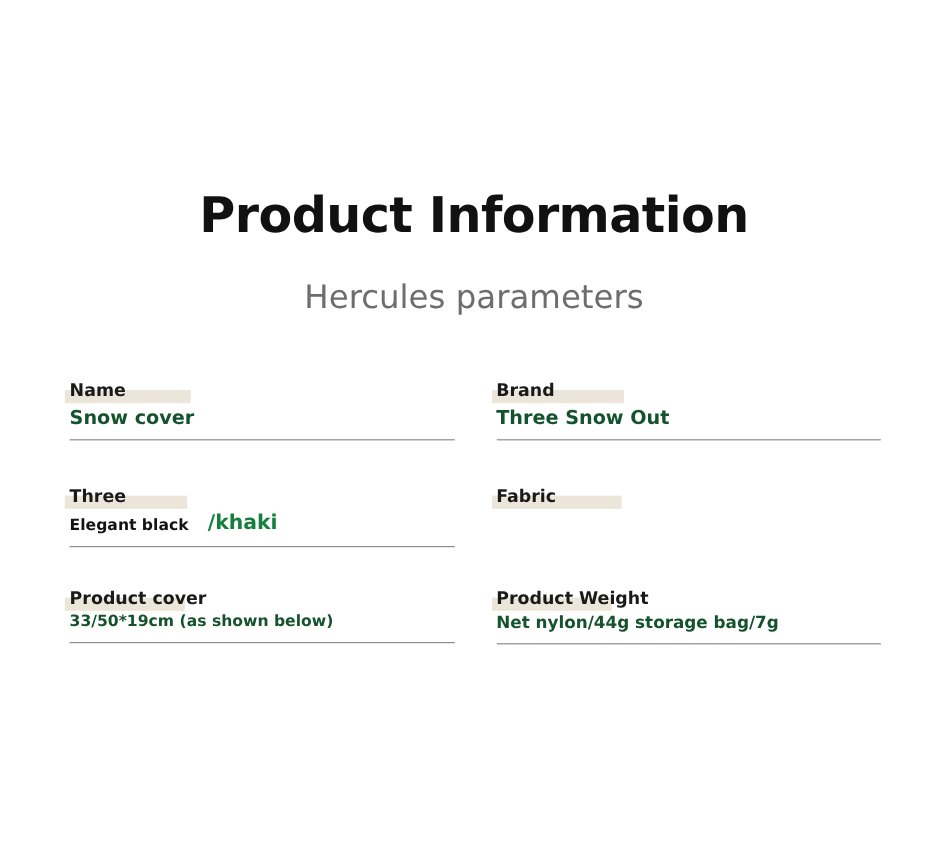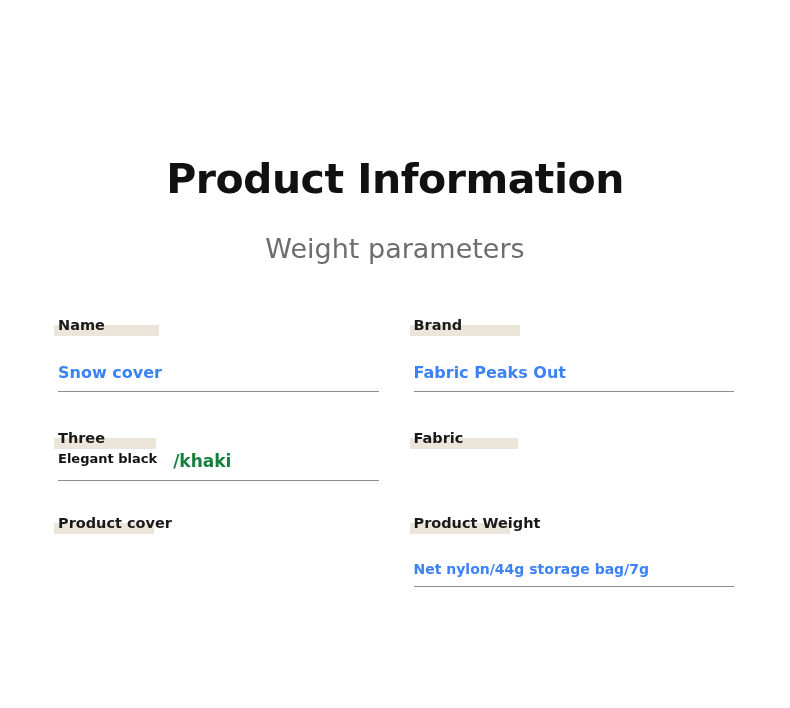--- a/index.html
+++ b/index.html
@@ -77,35 +77,34 @@
     position: relative;
     z-index: 1;
     font-size: 14.5px;
     font-weight: bold;
     color: #1a1a1a;
     white-space: nowrap;
   }
   .spec-value {
     font-size: 16px;
     font-weight: bold;
-    color: #3b82f6;
+    color: #14532d;
     padding-bottom: 9px;
     border-bottom: 1.4px solid #8d8d8d;
     white-space: nowrap;
-    margin-top: 25px;
   }
   .spec-value.small {
     font-size: 13px;
   }
   .spec-value.mid {
     font-size: 14px;
   }
   .color-value {
     display: flex;
-    align-items: flex-start;
+    align-items: flex-end;
     padding-bottom: 9px;
     border-bottom: 1.4px solid #8d8d8d;
   }
   .color-a {
     font-size: 13px;
     font-weight: bold;
     color: #131313;
     white-space: nowrap;
   }
   .color-b {
@@ -121,38 +120,38 @@
 
   .r2 .spec-cell.right .spec-label,
   .r3 .spec-cell.right .spec-label { font-size: 14.5px; }
 </style>
 </head>
 <body>
 
 <div class="page">
 
   <div class="title">Product Information</div>
-  <div class="subtitle">Weight parameters</div>
+  <div class="subtitle">Hercules parameters</div>
 
   <div class="spec-grid">
 
     <div class="spec-row r1">
       <div class="spec-cell left">
         <div class="label-wrap">
           <span class="label-hl" style="width:105px;"></span>
           <span class="spec-label">Name</span>
         </div>
         <div class="spec-value">Snow cover</div>
       </div>
       <div class="spec-cell right">
         <div class="label-wrap">
           <span class="label-hl" style="width:110px;"></span>
           <span class="spec-label">Brand</span>
         </div>
-        <div class="spec-value">Fabric Peaks Out</div>
+        <div class="spec-value">Three Snow Out</div>
       </div>
     </div>
 
     <div class="row-gap-1"></div>
 
     <div class="spec-row r2">
       <div class="spec-cell left">
         <div class="label-wrap">
           <span class="label-hl" style="width:102px;"></span>
           <span class="spec-label">Three</span>
@@ -171,20 +170,21 @@
     </div>
 
     <div class="row-gap-2"></div>
 
     <div class="spec-row r3">
       <div class="spec-cell left">
         <div class="label-wrap">
           <span class="label-hl" style="width:100px;"></span>
           <span class="spec-label">Product cover</span>
         </div>
+        <div class="spec-value small">33/50*19cm (as shown below)</div>
       </div>
       <div class="spec-cell right">
         <div class="label-wrap">
           <span class="label-hl" style="width:100px;"></span>
           <span class="spec-label">Product Weight</span>
         </div>
         <div class="spec-value mid">Net nylon/44g storage bag/7g</div>
       </div>
     </div>
 

